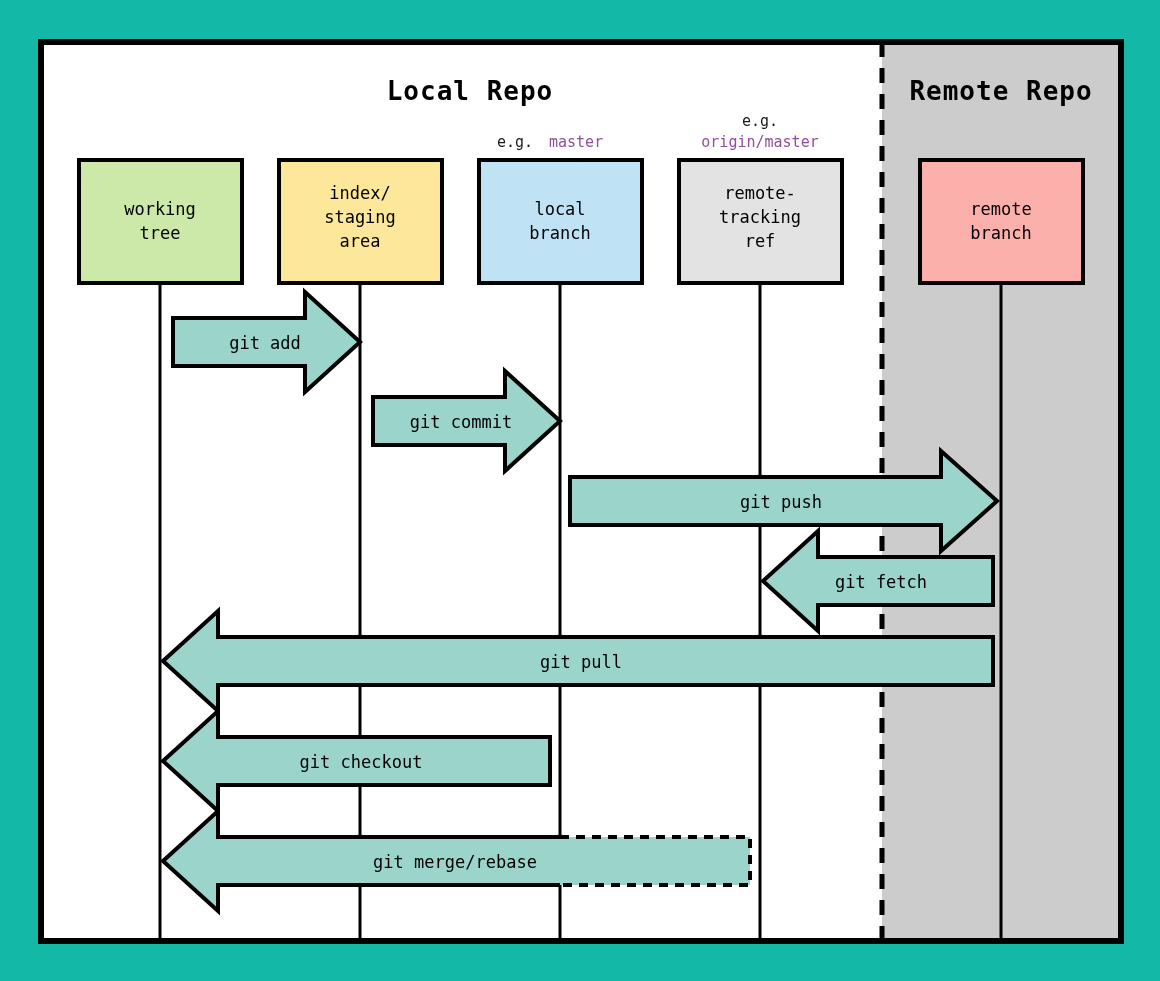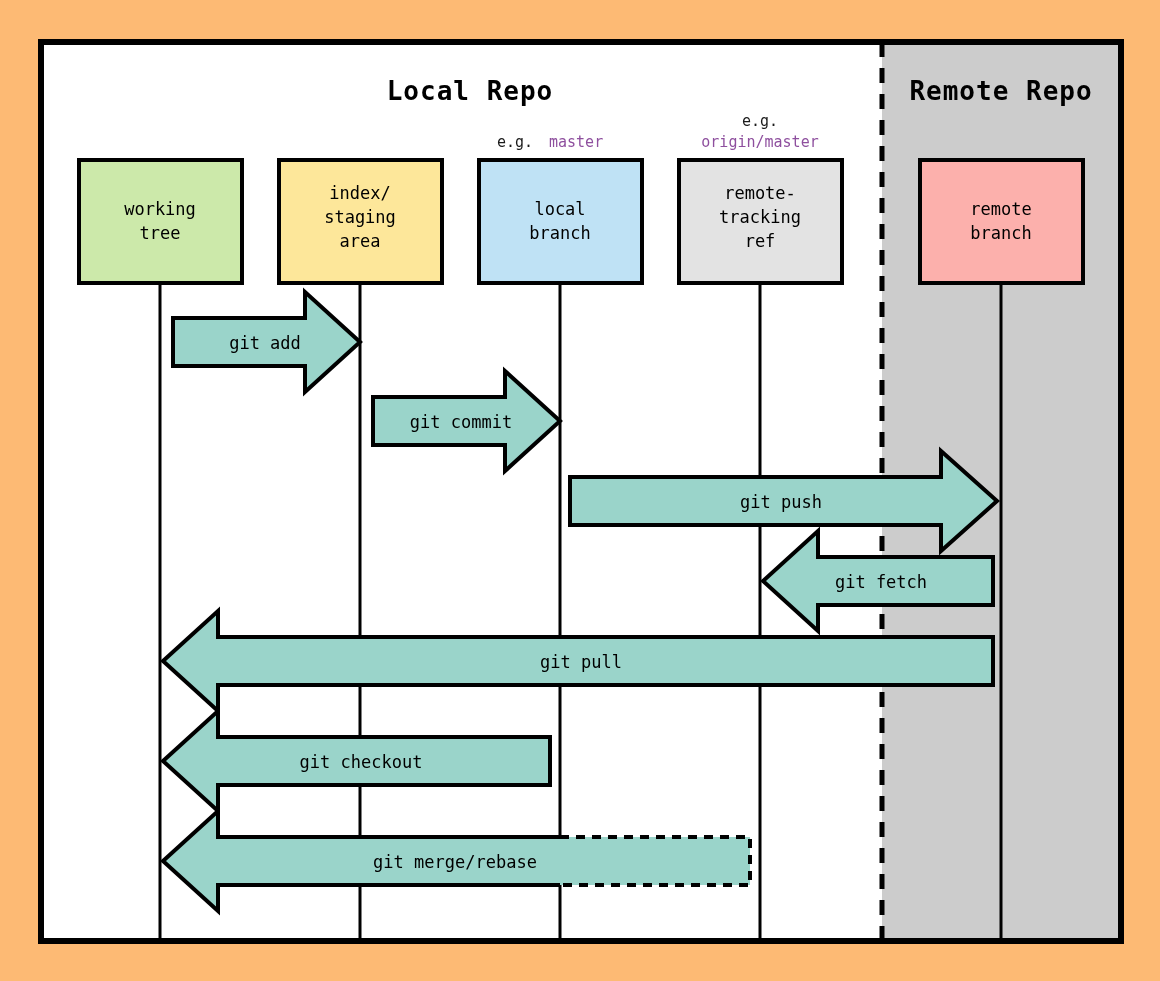--- a/index.html
+++ b/index.html
@@ -7,21 +7,21 @@
     padding: 0;
     background: #ffffff;
   }
   body {
     font-family: "DejaVu Sans Mono", "Liberation Mono", monospace;
   }
   #stage {
     position: relative;
     width: 1160px;
     height: 981px;
-    background: #fdba74;
+    background: #14b8a6;
     overflow: hidden;
   }
   svg#diagram {
     position: absolute;
     left: 0;
     top: 0;
     width: 1160px;
     height: 981px;
   }
   text { font-family: "DejaVu Sans Mono", "Liberation Mono", monospace; }

